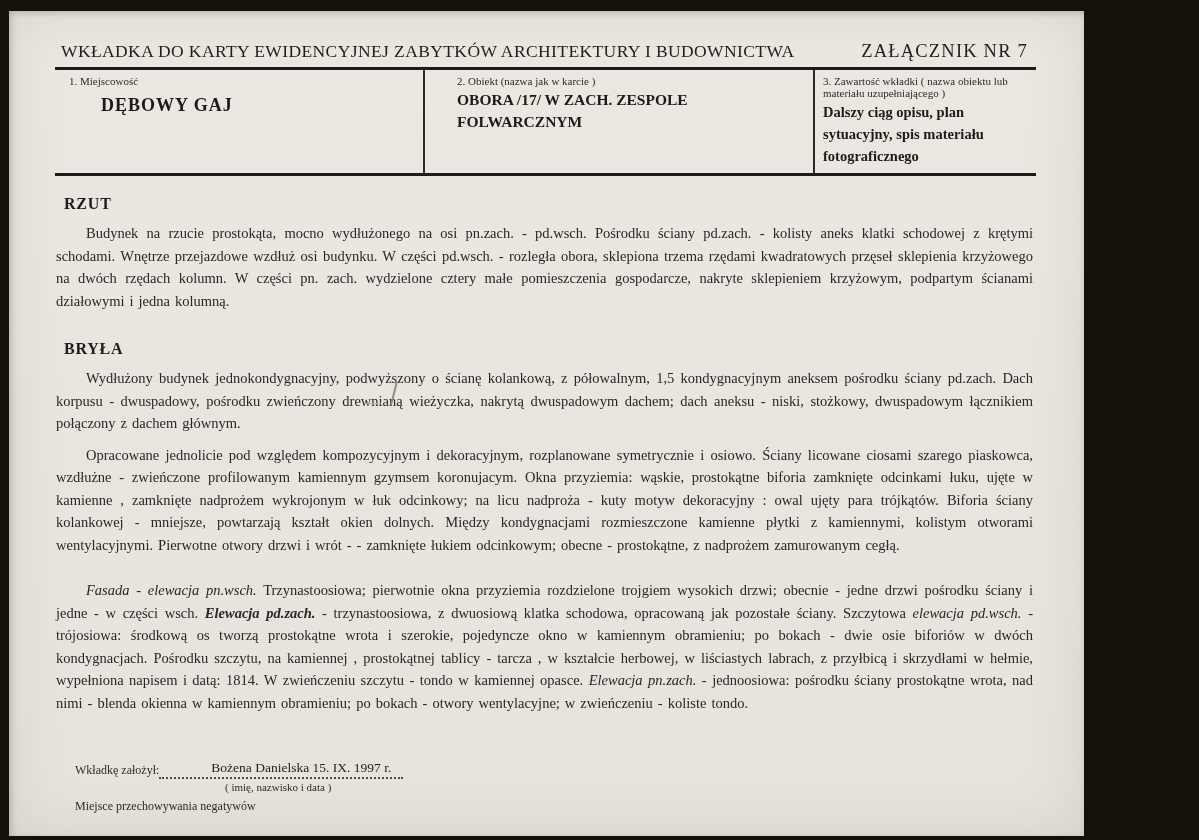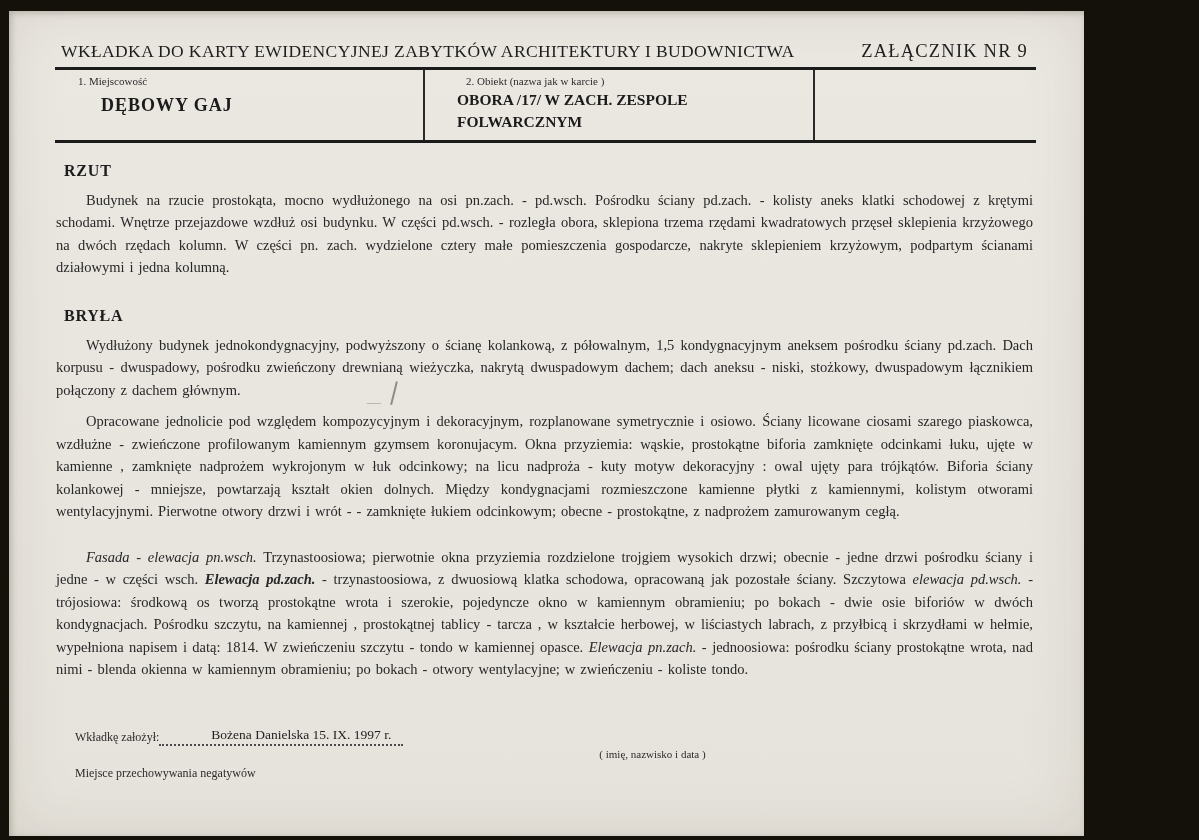--- a/index.html
+++ b/index.html
@@ -34,21 +34,21 @@
   .form-row{
     display:flex;align-items:stretch;
     margin:0 48px 0 46px;
     border-bottom:3px solid #1c1c1c;
     min-height:62px;
   }
   .cell{padding:3px 8px 6px 8px;}
   .cell.c1{width:352px;border-right:2px solid #2a2a2a;}
   .cell.c2{width:348px;border-right:2px solid #2a2a2a;padding-left:32px;}
   .cell.c3{flex:1;}
-  .flabel{font-size:11px;color:#2b2b2b;margin-top:2px;margin-left:9px;}
+  .flabel{font-size:11px;color:#2b2b2b;margin-top:2px;}
   .cell.c1 .flabel{padding-left:6px;}
   .fvalue{font-weight:bold;color:#1b1b1b;}
   .v1{font-size:18px;letter-spacing:1px;margin:8px 0 0 38px;}
   .v2{font-size:15.5px;line-height:1.45;margin-top:2px;max-width:310px;}
   .v3{font-size:14.5px;line-height:1.5;margin-top:3px;max-width:380px;}
   
   .doc-body{padding:0 51px 0 47px;}
   .sec-heading{
     font-size:16px;font-weight:bold;letter-spacing:.8px;color:#1d1d1d;
     margin:19px 0 0 8px;
@@ -65,52 +65,56 @@
   
   .stray-mark{
     position:absolute;left:384px;top:370px;width:1.5px;height:24px;
     background:#8d8d86;transform:rotate(14deg);
   }
   .stray-dash{
     position:absolute;left:358px;top:392px;width:14px;height:1px;
     background:#b9b7ae;
   }
   
-  .footer{margin:47px 4px 0 66px;font-size:12px;color:#2b2b2b;text-align:center;}
+  .footer{margin:47px 4px 0 66px;font-size:12px;color:#2b2b2b;}
   .f-row{display:flex;align-items:flex-end;}
   .f-label{font-size:12px;padding-bottom:1px;white-space:nowrap;}
   .dotline{
     border-bottom:2px dotted #4a4a4a;
     display:inline-block;line-height:1.1;
   }
   .dotline .val{font-size:13.5px;color:#222;}
   .founder-line{padding:0 12px 1px 52px;}
   .negatives-line{padding:0 80px 1px 58px;margin-left:2px;}
   .f-hint{font-size:11px;margin:2px 0 6px 150px;}
   .negatives-row{margin-top:6px;}
 </style>
 </head>
 <body>
 
 <div class="scan">
   <div class="paper">
 
     <div class="header">
       <div class="doc-title">WKŁADKA DO KARTY EWIDENCYJNEJ ZABYTKÓW ARCHITEKTURY I BUDOWNICTWA</div>
-      <div class="attachment">ZAŁĄCZNIK NR  9</div>
+      <div class="attachment">ZAŁĄCZNIK NR  7</div>
     </div>
 
     <div class="form-row">
       <div class="cell c1">
         <div class="flabel">1. Miejscowość</div>
         <div class="fvalue v1">DĘBOWY GAJ</div>
       </div>
       <div class="cell c2">
         <div class="flabel">2. Obiekt (nazwa jak w karcie )</div>
         <div class="fvalue v2">OBORA /17/ W ZACH. ZESPOLE FOLWARCZNYM</div>
+      </div>
+      <div class="cell c3">
+        <div class="flabel">3. Zawartość wkładki ( nazwa obiektu lub materiału uzupełniającego )</div>
+        <div class="fvalue v3">Dalszy ciąg opisu, plan sytuacyjny, spis materiału fotograficznego</div>
       </div>
     </div>
 
     <div class="doc-body">
 
       <div class="sec">
         <div class="sec-heading">RZUT</div>
         <p><span>Budynek na rzucie prostokąta, mocno wydłużonego na osi pn.zach. - pd.wsch. Pośrodku ściany pd.zach. - kolisty aneks klatki schodowej z krętymi schodami. Wnętrze przejazdowe wzdłuż osi budynku. W części  pd.wsch. - rozległa obora, sklepiona trzema rzędami kwadratowych przęseł sklepienia krzyżowego na dwóch rzędach kolumn. W części pn. zach. wydzielone cztery małe pomieszczenia gospodarcze, nakryte sklepieniem krzyżowym, podpartym ścianami działowymi i jedna kolumną.</span></p>
       </div>
 

